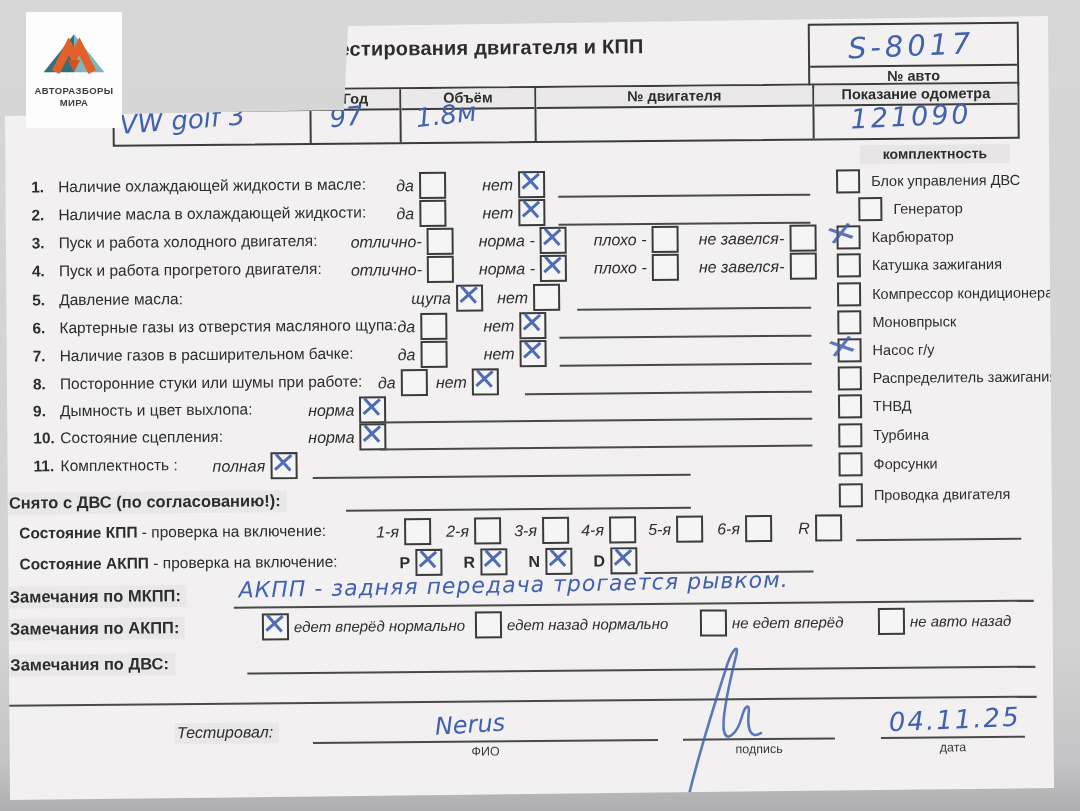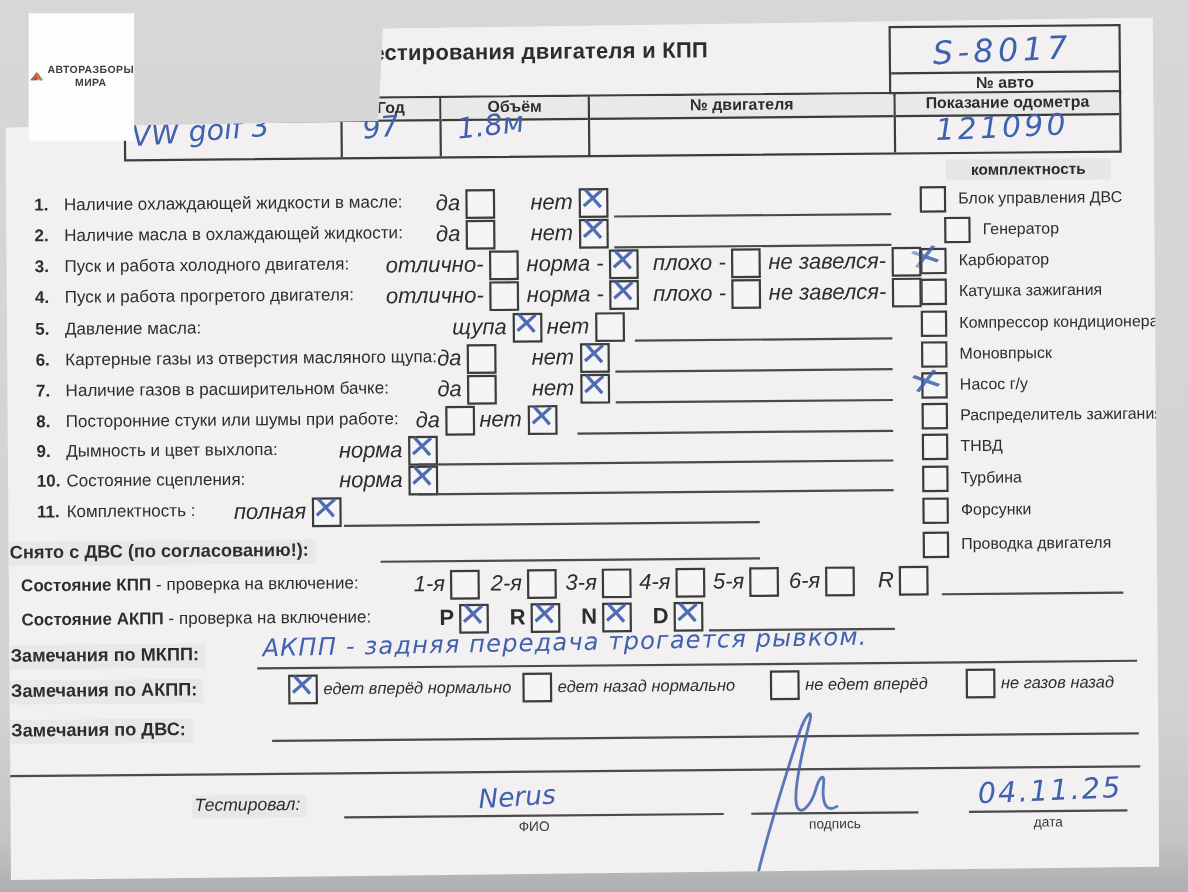--- a/index.html
+++ b/index.html
@@ -5,21 +5,21 @@
   html,body{margin:0;padding:0;}
   body{width:1080px;height:811px;overflow:hidden;font-family:"Liberation Sans",sans-serif;}
   .stage{position:relative;width:1080px;height:811px;
     background:linear-gradient(180deg,#d8d7d8 0%,#d3d2d3 80%,#c4c3c5 94%,#aeadaf 100%);}
   .paper{position:absolute;inset:0;background:#f2f0f1;
     clip-path:polygon(348px 26px,1048px 16px,1054px 788px,10px 800px,5px 116px,344px 110px);}
   .form{position:absolute;inset:0;color:#2d2d2d;transform:rotate(-0.5deg);transform-origin:540px 400px;}
 
   
   .logo-card{position:absolute;left:26px;top:12px;width:96px;height:116px;background:#fdfdfd;
-    display:flex;flex-direction:row;align-items:center;justify-content:center;gap:2px;}
+    display:flex;flex-direction:column;align-items:center;justify-content:center;gap:2px;}
   .logo-text{font-size:9.5px;font-weight:bold;color:#3d3d3d;letter-spacing:.4px;text-align:center;line-height:1.25;}
 
   
   .title{position:absolute;left:205px;top:36px;width:505px;text-align:center;
     font-size:20px;font-weight:bold;letter-spacing:.2px;}
 
   
   .htable{position:absolute;left:115px;top:86px;width:903px;height:53px;border:2px solid #3c3c3c;display:flex;}
   .hcol{height:100%;border-left:2px solid #3c3c3c;display:flex;flex-direction:column;}
   .hcol:first-child{border-left:none;}
@@ -32,21 +32,21 @@
 
   
   .hw{position:absolute;color:#4061ae;font-family:"DejaVu Sans",sans-serif;font-style:italic;white-space:nowrap;}
 
   
   .row{position:absolute;left:0;width:1040px;height:27px;font-size:15.5px;}
   .num{position:absolute;left:33px;font-weight:bold;}
   .ilabel{position:absolute;left:60px;white-space:nowrap;}
   .slabel{position:absolute;white-space:nowrap;}
   .opt{position:absolute;top:-3px;display:flex;align-items:center;gap:5px;}
-  .olab{font-style:italic;font-size:20px;white-space:nowrap;}
+  .olab{font-style:italic;font-size:16px;white-space:nowrap;}
   .olab.upright{font-style:normal;font-weight:bold;}
   .box{display:inline-block;width:23px;height:23px;border:2px solid #3b3b3b;position:relative;flex:none;background:rgba(255,255,255,.35);}
   .box.checked::after{content:"\2715";position:absolute;left:-2px;top:-6px;font-size:30px;line-height:1;
     color:#4061ae;transform:rotate(4deg);opacity:.92;font-style:normal;font-weight:normal;font-family:"DejaVu Sans",sans-serif;}
   .line{position:absolute;top:22px;height:0;border-bottom:2px solid #4a4a4a;}
   .shade{background:#e9e7e8;padding:1px 6px 2px 2px;}
 
   
   .ctitle{position:absolute;left:862px;top:148px;width:150px;text-align:center;font-size:14px;font-weight:bold;
     background:#e7e5e6;padding:1px 0 2px;}
@@ -371,21 +371,21 @@
         <span class="nopt" style="left:473px">
             <span class="box"></span>
             <i class="olab">едет назад нормально</i>
           </span>
         <span class="nopt" style="left:698px">
             <span class="box"></span>
             <i class="olab">не едет вперёд</i>
           </span>
         <span class="nopt" style="left:876px">
             <span class="box"></span>
-            <i class="olab">не газов назад</i>
+            <i class="olab">не авто назад</i>
           </span>
       </div>
 
       <div class="row" style="top:650px;font-size:16.5px;">
         <span class="slabel shade" style="left:6px;font-weight:bold;">Замечания по ДВС:</span>
         <span class="line" style="left:245px;width:788px;top:20px"></span>
       </div>
       <span class="line" style="left:2px;width:1032px;top:700px"></span>
 
       <div class="row" style="top:720px;font-size:16px;">

